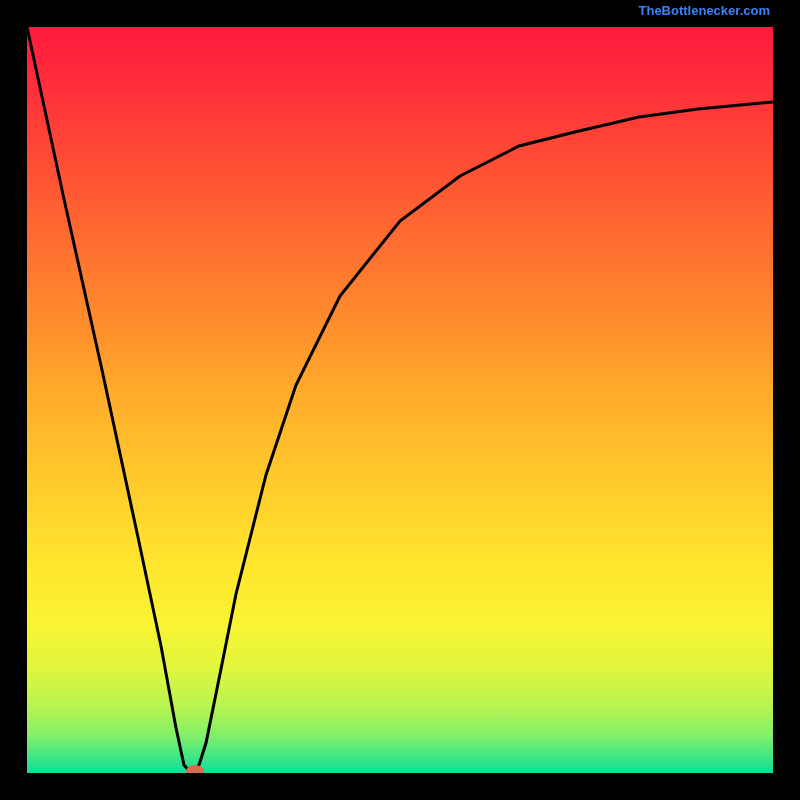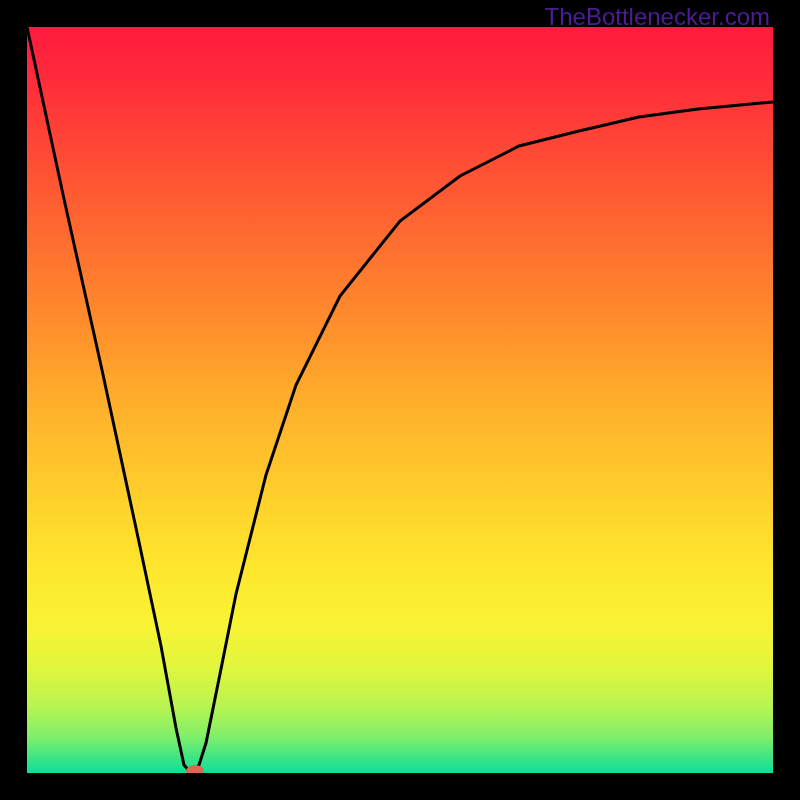--- a/index.html
+++ b/index.html
@@ -72,24 +72,25 @@
         #b8f450 91%,
         #82ef69 95%,
         #3ce586 98%,
         #0dde9a 100%
       );
     }
     .attribution {
       position: absolute;
       top: 3px;
       right: 30px;
-      font-size: 24px;
-      color: #4c1d95;
+      font-size: 13px;
+      color: #3b82f6;
       font-family: Arial, sans-serif;
       z-index: 10;
+      font-weight: bold;
     }
     .curve-svg {
       position: absolute;
       top: 27px;
       left: 27px;
       width: 746px;
       height: 746px;
       z-index: 5;
     }
   </style>

